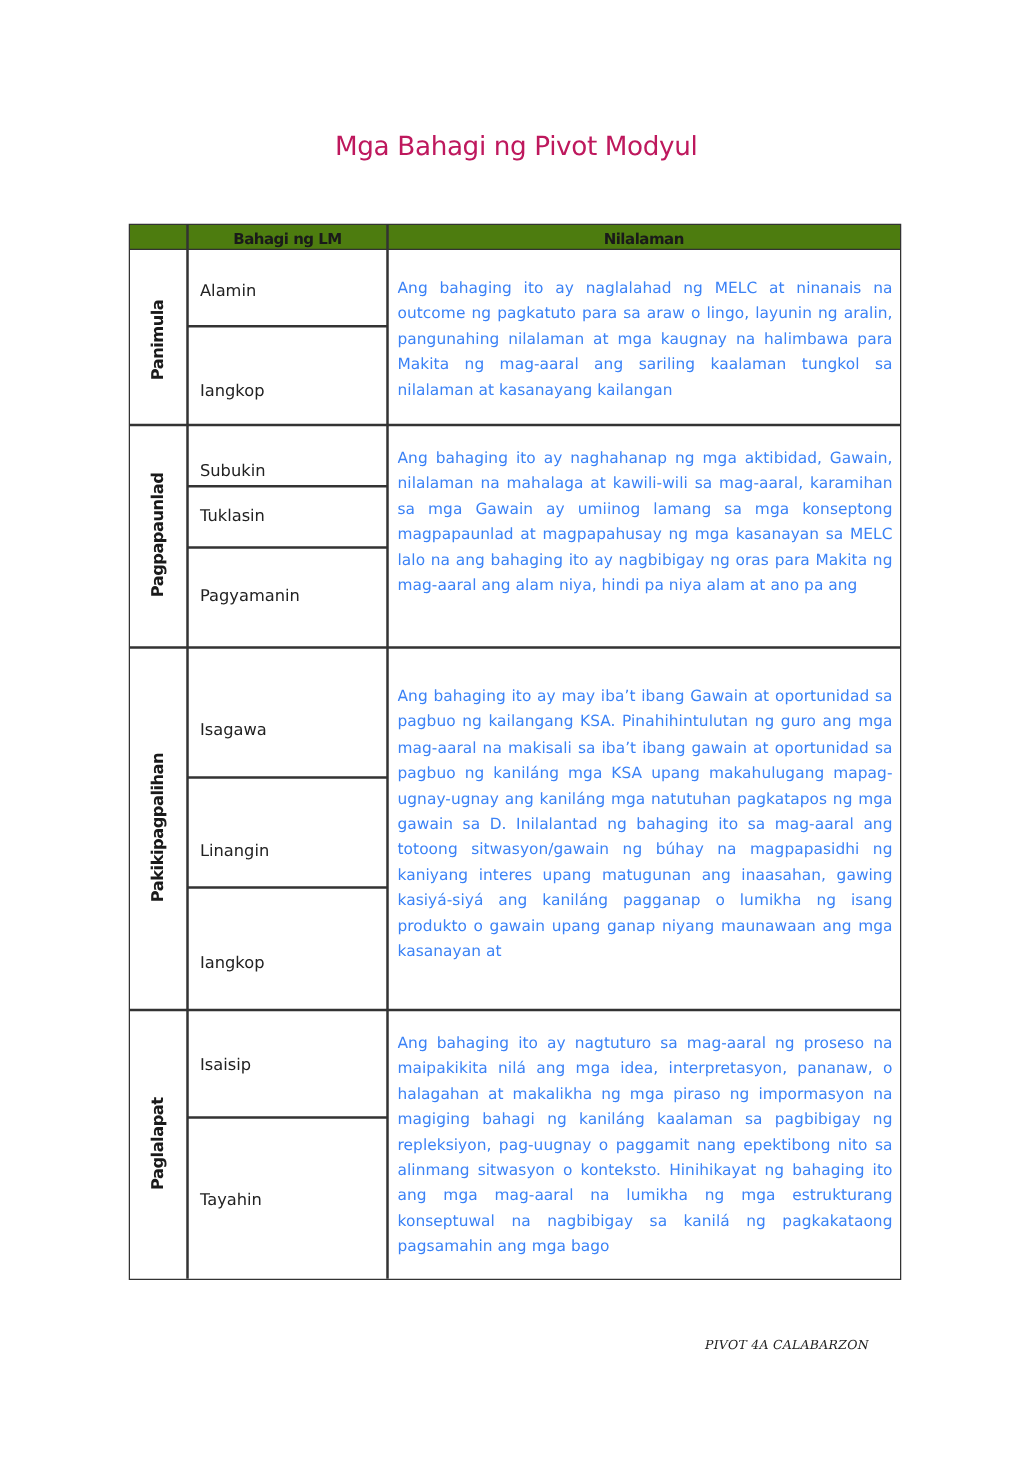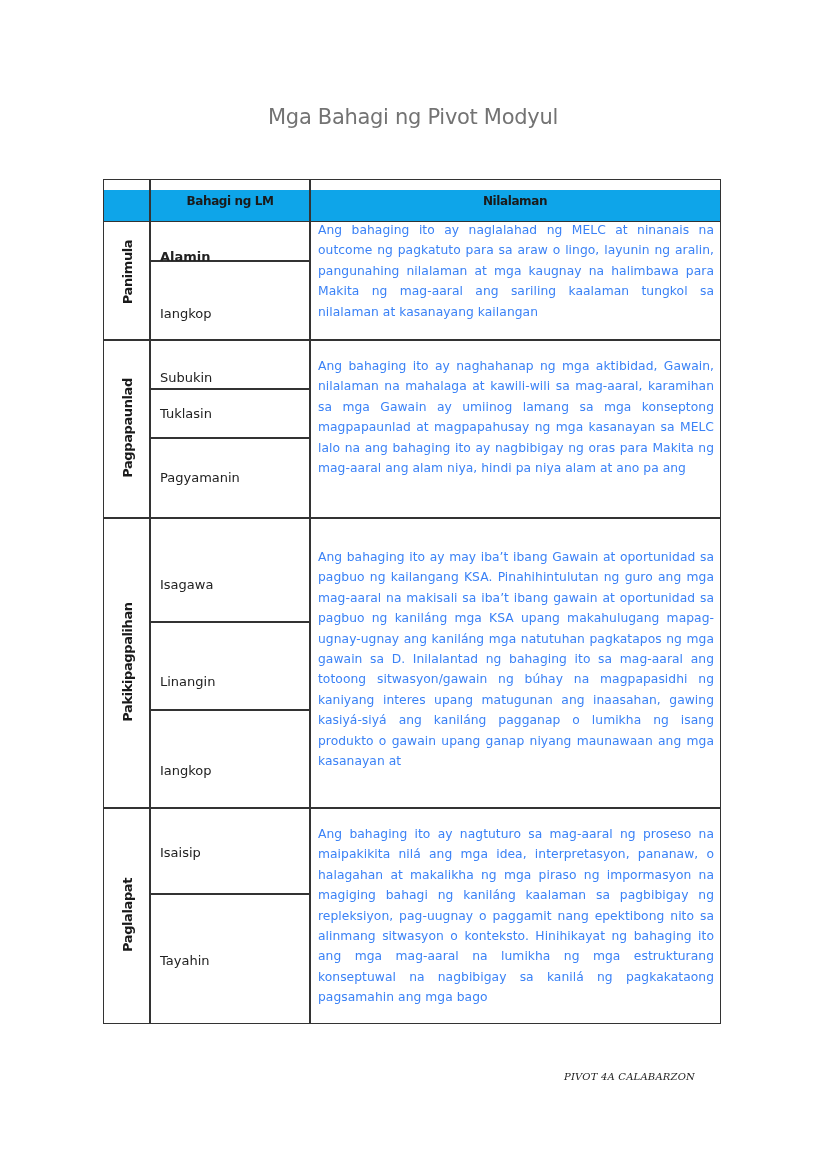--- a/index.html
+++ b/index.html
@@ -1,23 +1,23 @@
 <!DOCTYPE html>
 <html><head>
 <meta charset="utf-8">
 <style>
   html, body { margin: 0; padding: 0; background: #ffffff; }
   body { width: 826px; height: 1169px; position: relative; overflow: hidden;
          font-family: "DejaVu Sans", sans-serif; color: #1a1a1a; }
   .title { position: absolute; top: 105px; left: 0; width: 826px; text-align: center;
-           font-size: 21px; letter-spacing: -0.3px; color: #737373; }
+           font-size: 21px; letter-spacing: -0.3px; color: #be185d; }
   .tbl { position: absolute; left: 103px; top: 179px; width: 618px; height: 845px;
          border: 1.5px solid #333; box-sizing: border-box; }
-  .hdr { position: absolute; left: 0; top: 0; width: 100%; height: 32px; background: #0ea5e9;
-         border-bottom: 1.5px solid #333; box-sizing: border-box; margin-top: 10px; }
+  .hdr { position: absolute; left: 0; top: 0; width: 100%; height: 20px; background: #4d7c0f;
+         border-bottom: 1.5px solid #333; box-sizing: border-box; }
   .hcell { position: absolute; top: 0; height: 22px; line-height: 22px; text-align: center;
            font-size: 12px; font-weight: bold; letter-spacing: -0.4px; }
   .vline { position: absolute; width: 1.5px; background: #333; }
   .hline { position: absolute; height: 1.5px; background: #333; }
   .section-label { position: absolute; left: 0; width: 46px; }
   .section-label span { position: absolute; left: 50%; top: 50%; transform: translate(-50%,-50%) rotate(-90deg);
            white-space: nowrap; font-size: 13px; font-weight: bold; letter-spacing: -0.4px; }
   .sub { position: absolute; left: 56px; font-size: 13px; color: #222; }
   .desc { position: absolute; left: 214px; width: 396px; font-size: 12.3px; line-height: 20.4px;
           text-align: justify; color: #3b82f6; overflow: hidden; letter-spacing: 0.05px; }
@@ -47,21 +47,21 @@
   <div class="hline" style="left:46px;width:160px;top:80px;"></div>
   <div class="hline" style="left:46px;width:160px;top:208px;"></div>
   <div class="hline" style="left:46px;width:160px;top:257px;"></div>
   <div class="hline" style="left:46px;width:160px;top:441px;"></div>
   <div class="hline" style="left:46px;width:160px;top:529px;"></div>
   <div class="hline" style="left:46px;width:160px;top:713px;"></div>
 
   <div class="section-label" style="top:24px;height:135px;">
     <span>Panimula</span>
   </div>
-  <div class="sub" style="top:69px;font-weight:bold;">Alamin</div>
+  <div class="sub" style="top:46px;">Alamin</div>
   <div class="sub" style="top:126px;">Iangkop</div>
   <div class="desc" style="top:40px;height:102px;">Ang bahaging ito ay naglalahad ng MELC at ninanais na outcome ng pagkatuto para sa araw o lingo, layunin ng aralin, pangunahing nilalaman at mga kaugnay na halimbawa para Makita ng mag-aaral ang sariling kaalaman tungkol sa nilalaman at kasanayang kailangan</div>
 
   <div class="section-label" style="top:159px;height:178px;">
     <span>Pagpapaunlad</span>
   </div>
   <div class="sub" style="top:190px;">Subukin</div>
   <div class="sub" style="top:226px;">Tuklasin</div>
   <div class="sub" style="top:290px;">Pagyamanin</div>
   <div class="desc" style="top:176px;height:143px;">Ang bahaging ito ay naghahanap ng mga aktibidad, Gawain, nilalaman na mahalaga at kawili-wili sa mag-aaral, karamihan sa mga Gawain ay umiinog lamang sa mga konseptong magpapaunlad at magpapahusay ng mga kasanayan sa MELC lalo na ang bahaging ito ay nagbibigay ng oras para Makita ng mag-aaral ang alam niya, hindi pa niya alam at ano pa ang</div>

